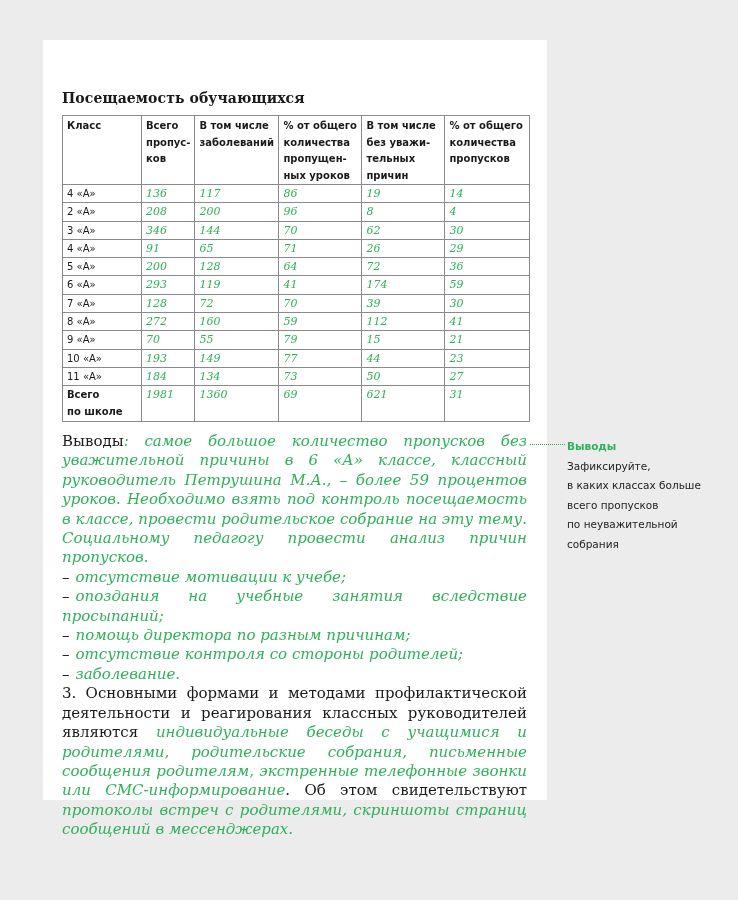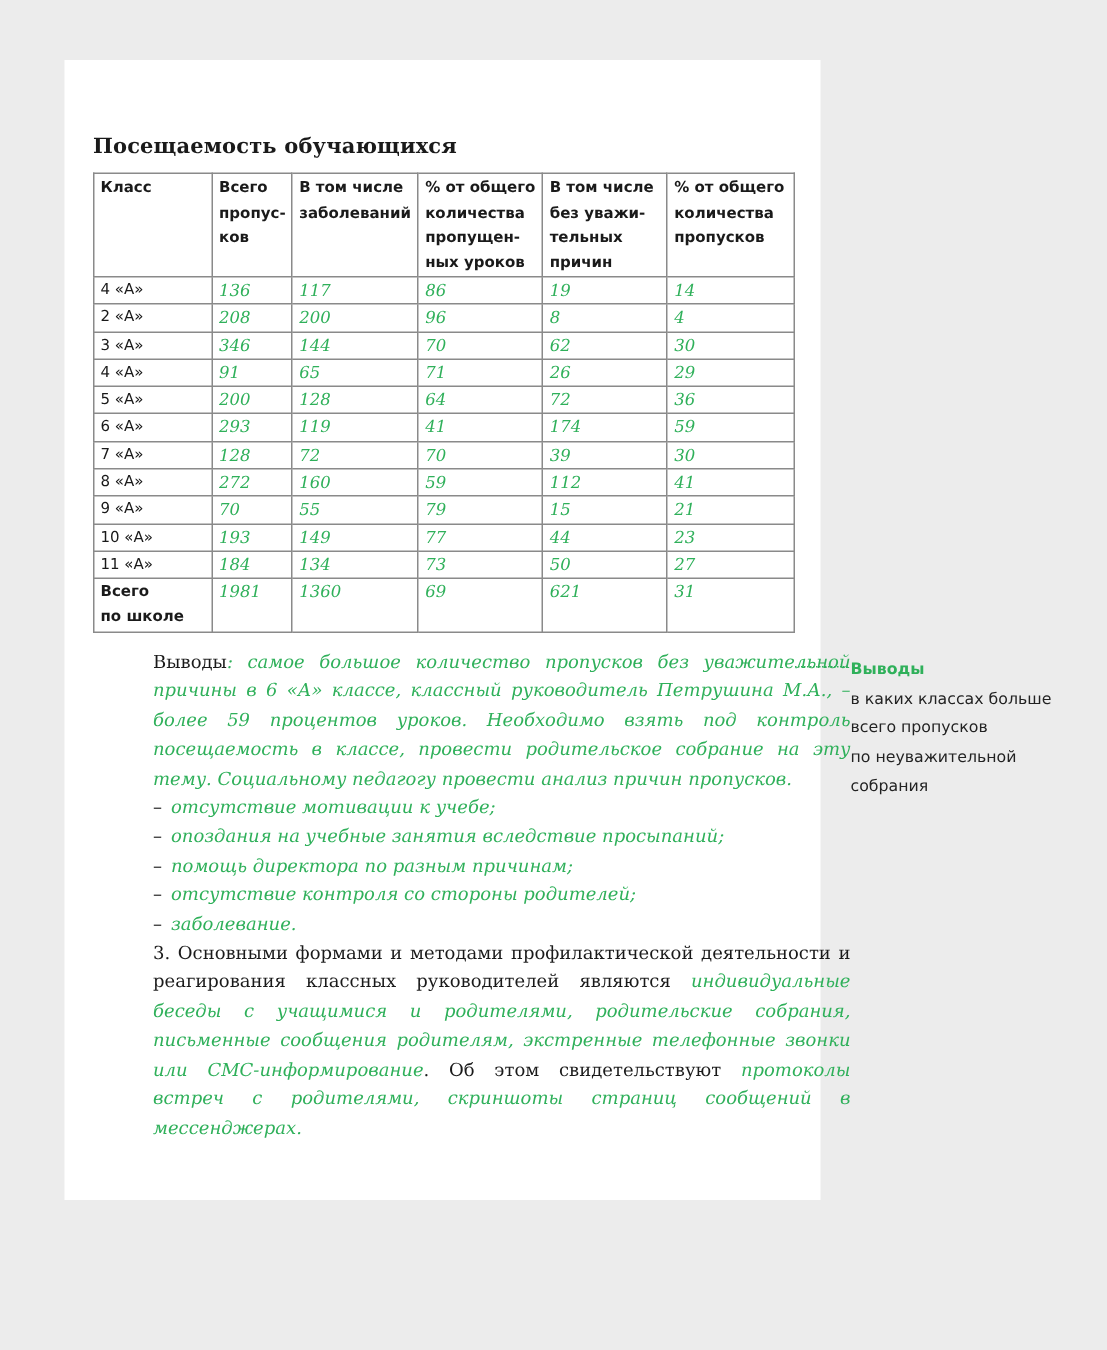--- a/index.html
+++ b/index.html
@@ -68,25 +68,24 @@
   col.c3 { width: 84px; }
   col.c4 { width: 83px; }
   col.c5 { width: 83px; }
   col.c6 { width: 85px; }
 
   .body-text {
     position: absolute;
     left: 19px; top: 392px;
     width: 465px;
     font-family: "DejaVu Serif", serif;
-    font-size: 12px;
+    font-size: 15px;
     line-height: 19.4px;
     color: #1a1a1a;
     text-align: justify;
-    margin-left: 40px;
   }
   .body-text p { margin: 0; }
   .g { color: #2fb05a; font-style: italic; }
   .list-item { display: block; }
   .dash { color: #1a1a1a; margin-right: 6px; font-style: normal; }
 
   .leader {
     position: absolute;
     left: 487px; top: 404px;
     width: 35px;
@@ -243,17 +242,18 @@
       <span class="list-item"><span class="dash">–</span><span class="g">заболевание.</span></span>
     </div>
     <p><span>3. Основными формами и методами профилактической деятельности и реагирования классных руководителей являются </span><span class="g">индивидуальные беседы с учащимися и родителями, родительские собрания, письменные сообщения родителям, экстренные телефонные звонки или СМС-информирование</span><span>. Об этом свидетельствуют </span><span class="g">протоколы встреч с родителями, скриншоты страниц сообщений в мессенджерах.</span></p>
   </div>
 
   <div class="leader"></div>
 </div>
 
 <div class="sidenote">
   <span class="sn-title">Выводы</span>
+  <span class="sn-line">Зафиксируйте,</span>
   <span class="sn-line">в каких классах больше</span>
   <span class="sn-line">всего пропусков</span>
   <span class="sn-line">по неуважительной</span>
   <span class="sn-line">собрания</span>
 </div>
 
 </body></html>

